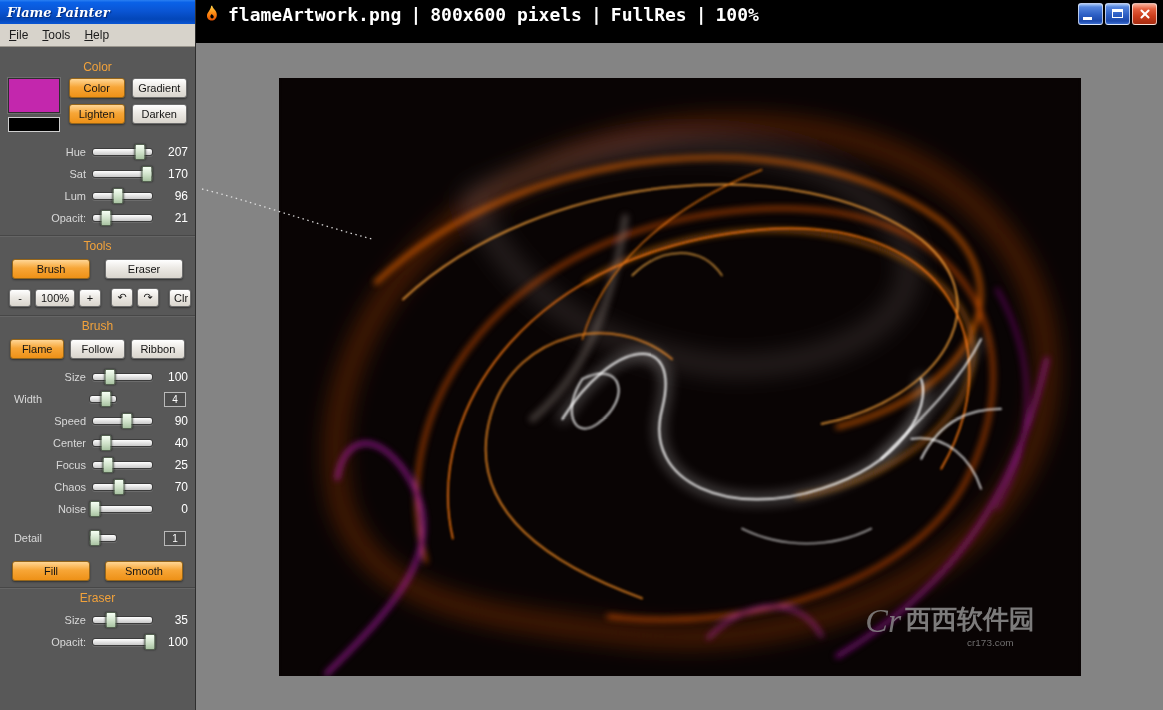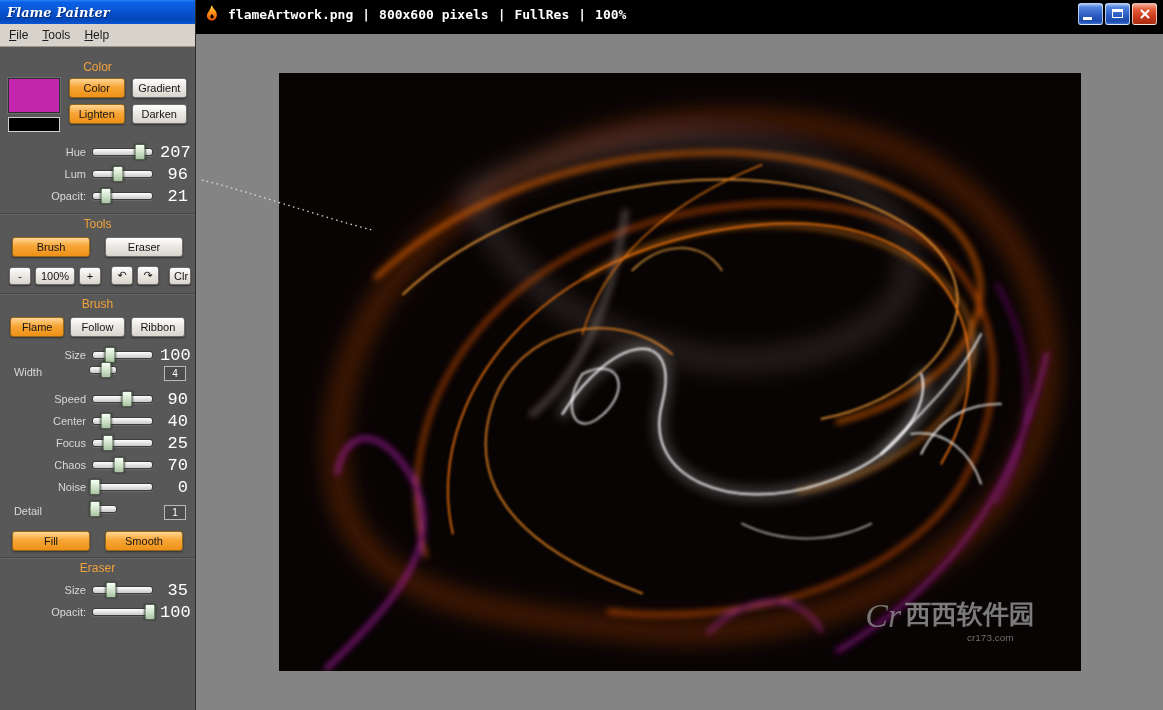--- a/index.html
+++ b/index.html
@@ -33,41 +33,41 @@
   .btn.orange{background:linear-gradient(180deg,#ffd695 0%,#f7a637 45%,#ee9117 100%);border-color:#96661a;}
   .sbtn{font-size:11px;padding:2px 4px;min-width:12px;}
 
   
   .srow{display:flex;align-items:center;height:22px;padding:0 7px 0 2px;margin-left:44px;}
   .slabel{width:40px;flex:0 0 40px;text-align:right;margin-right:6px;color:#d8d8d8;font-size:11px;white-space:nowrap;overflow:hidden;}
   .track{position:relative;flex:1;height:6px;border:1px solid #3c3c3c;border-radius:3px;
     background:linear-gradient(180deg,#ffffff,#c9c9c9);box-shadow:0 1px 0 rgba(255,255,255,.12);cursor:pointer;}
   .thumb{position:absolute;top:-5px;width:9px;height:14px;transform:translateX(-50%);
     background:linear-gradient(180deg,#f6fff4 0%,#cfe2c9 55%,#a9c3a2 100%);border:1px solid #53624f;border-radius:2px;box-shadow:0 0 2px rgba(0,0,0,.6);}
-  .sval{width:28px;flex:0 0 28px;text-align:right;color:#ffffff;font-size:17px;margin-left:7px;font-family:Liberation Mono, monospace;}
-
-  
-  .mrow{display:flex;align-items:flex-start;height:22px;padding:0 7px 0 2px;gap:41px;}
+  .sval{width:28px;flex:0 0 28px;text-align:right;color:#ffffff;font-size:12px;margin-left:7px;}
+
+  
+  .mrow{display:flex;align-items:center;height:22px;padding:0 7px 0 2px;gap:41px;}
   .mlabel{width:40px;flex:0 0 40px;text-align:right;margin-right:6px;color:#d8d8d8;font-size:11px;}
   .mlabel2{width:30px;flex:0 0 30px;text-align:right;margin:0 6px 0 8px;color:#d8d8d8;font-size:11px;}
   .track.mini{flex:0 0 26px;width:26px;}
   .valbox{width:20px;flex:0 0 20px;height:13px;border:1px solid #b9b9b9;margin-left:6px;color:#fff;font-size:10px;
     text-align:center;line-height:13px;background:rgba(0,0,0,.12);}
 
   .btn-row{display:flex;padding:2px 12px 0 12px;gap:15px;}
   .btn-row .btn{flex:1;}
   .btn-row3{display:flex;padding:2px 10px 0 10px;gap:6px;}
   .btn-row3 .btn{flex:1;}
   .small-row{display:flex;align-items:center;gap:4px;padding:9px 9px 2px 9px;}
   .gap6{margin-left:6px;}
 
   
   .main{flex:1;display:flex;flex-direction:column;min-width:0;}
-  .docbar{height:28px;flex:0 0 28px;background:#000;display:flex;align-items:center;padding:0 4px 6px 8px;
-    color:#fff;font-family:"DejaVu Sans Mono",monospace;font-weight:bold;font-size:13px;}
+  .docbar{height:28px;flex:0 0 28px;background:#000;display:flex;align-items:center;padding:0 4px 15px 8px;
+    color:#fff;font-family:"DejaVu Sans Mono",monospace;font-weight:bold;font-size:18px;}
   .docbar .sep{margin:0 9px;color:#fff;}
   .flameicon{width:16px;height:18px;margin-right:8px;flex:0 0 16px;}
   .winbtns{margin-left:auto;display:flex;gap:2px;padding-right:2px;}
   .winbtn{width:25px;height:22px;border-radius:3px;position:relative;border:1px solid rgba(255,255,255,.65);box-sizing:border-box;cursor:pointer;}
   .winbtn.blue{background:linear-gradient(180deg,#a8c8f8 0%,#5585dd 15%,#2c5ec4 55%,#1d4aac 85%,#3a6cd0 100%);}
   .winbtn.red{background:linear-gradient(180deg,#f8b09a 0%,#e4603f 25%,#cc3d1c 60%,#a82c10 100%);}
   .ic-min{position:absolute;left:4px;bottom:4px;width:9px;height:3px;background:#fff;}
   .ic-max{position:absolute;left:6px;top:5px;width:11px;height:9px;border:1px solid #fff;border-top-width:3px;box-sizing:border-box;}
   .ic-close{position:absolute;inset:0;}
   .ic-close::before,.ic-close::after{content:"";position:absolute;left:50%;top:50%;width:12px;height:2px;background:#fff;border-radius:1px;}
@@ -111,20 +111,27 @@
         </div>
         <div style="height:9px"></div>
         <div class="srow">
           <span class="slabel">Hue</span>
           <div class="track">
               <div class="thumb" style="left:79%"></div>
             </div>
           <span class="sval">207</span>
         </div>
         <div class="srow">
+          <span class="slabel">Sat</span>
+          <div class="track">
+              <div class="thumb" style="left:91%"></div>
+            </div>
+          <span class="sval">170</span>
+        </div>
+        <div class="srow">
           <span class="slabel">Lum</span>
           <div class="track">
               <div class="thumb" style="left:42%"></div>
             </div>
           <span class="sval">96</span>
         </div>
         <div class="srow">
           <span class="slabel">Opacit:</span>
           <div class="track">
               <div class="thumb" style="left:22%"></div>
@@ -216,21 +223,21 @@
           <div class="track mini">
               <div class="thumb" style="left:18%"></div>
             </div>
           <span class="valbox">1</span>
           <span class="mlabel2">Fade</span>
           <div class="track mini">
               <div class="thumb" style="left:80%"></div>
             </div>
           <span class="valbox">1</span>
         </div>
-        <div class="btn-row" style="margin-top:2px">
+        <div class="btn-row" style="margin-top:10px">
           <div class="btn orange">Fill</div>
           <div class="btn orange">Smooth</div>
         </div>
       </div>
 
       <div class="sec">
         <div class="sec-h">Eraser</div>
         <div class="srow">
           <span class="slabel">Size</span>
           <div class="track">

